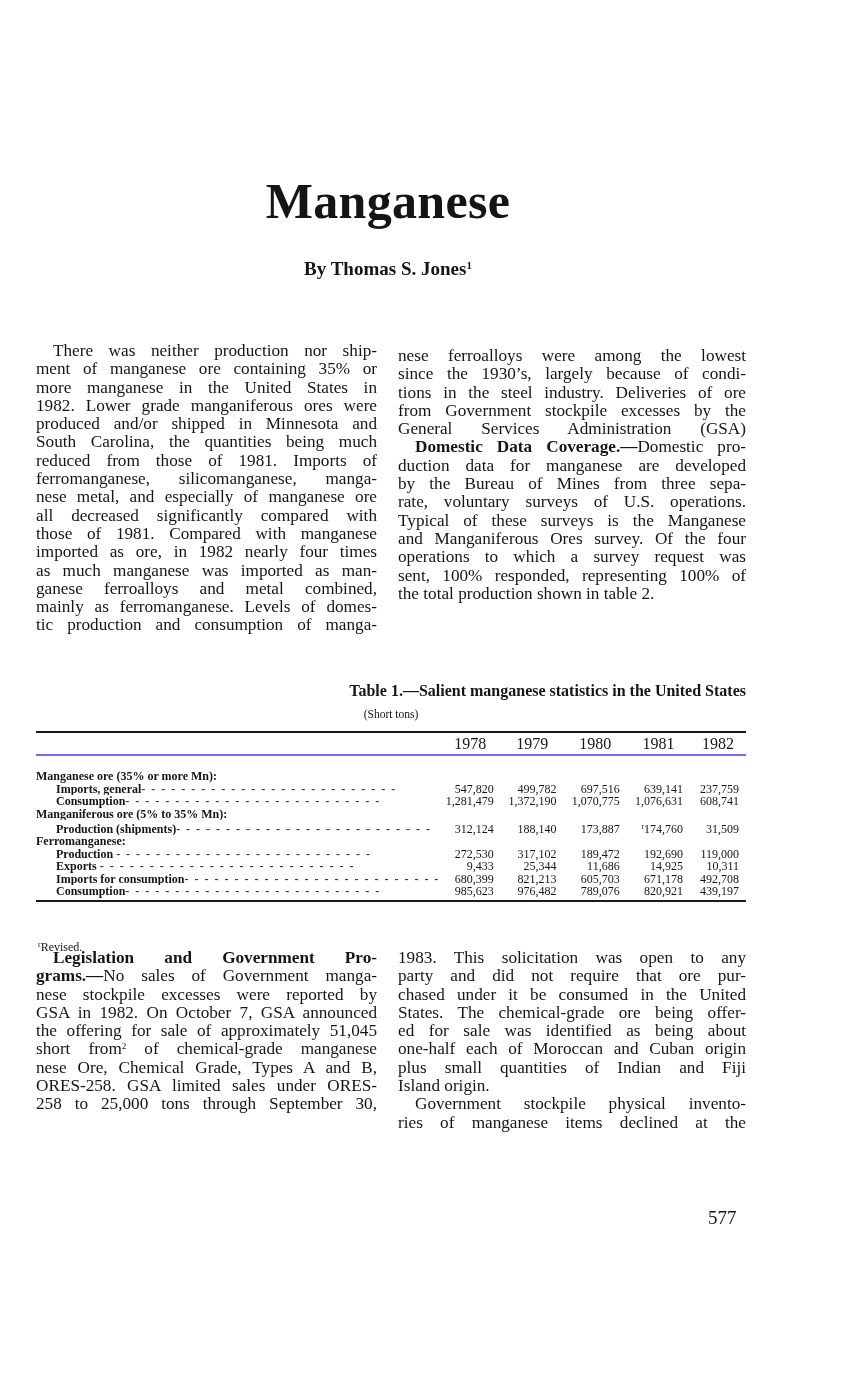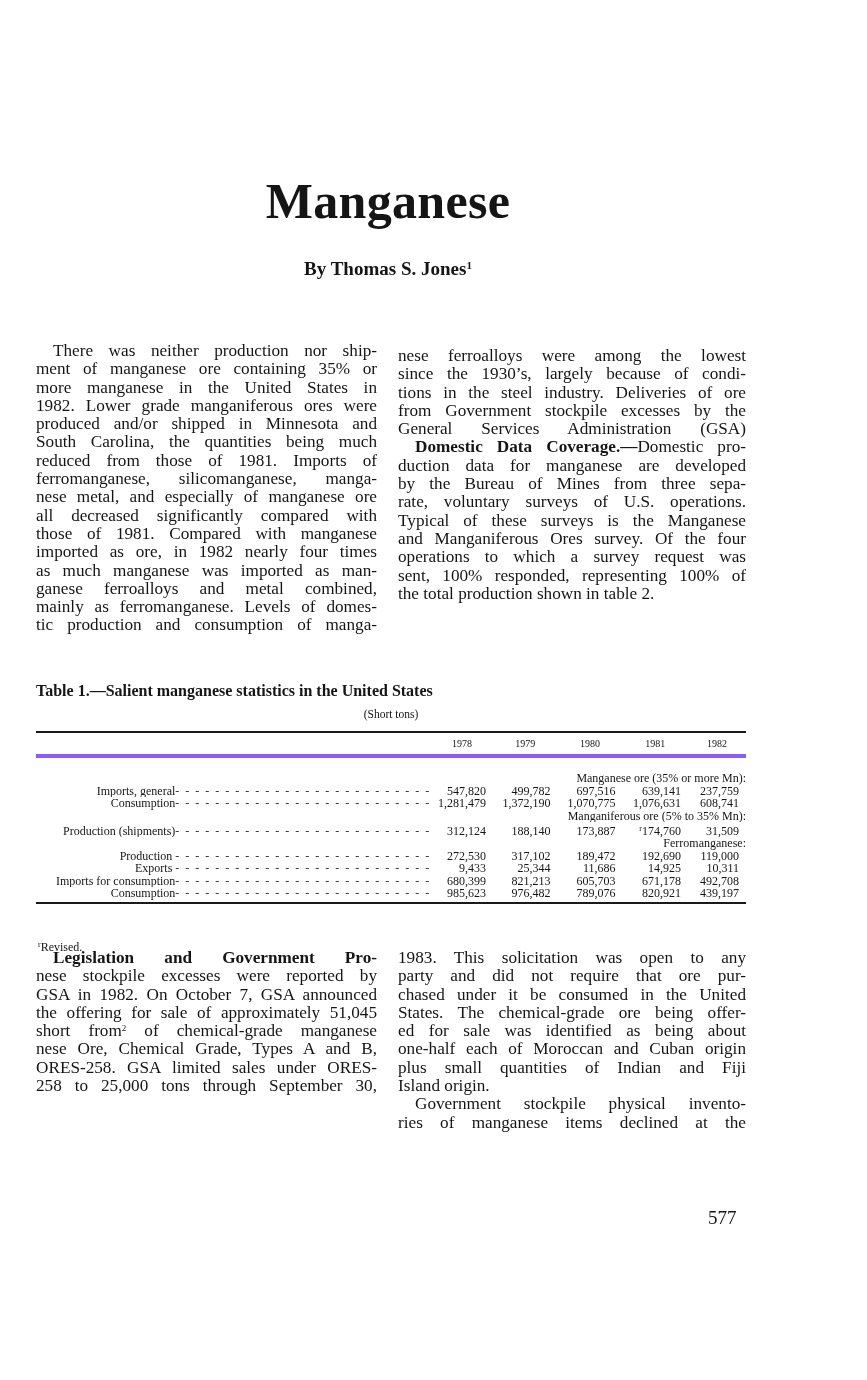--- a/index.html
+++ b/index.html
@@ -55,21 +55,21 @@
     .col .line.end { text-align-last: left; }
     .col .line.indent { text-indent: 17px; }
     .runin { font-weight: bold; }
     sup.fn { font-size: 9px; vertical-align: 5px; line-height: 0; }
 
     .table-title {
       position: absolute;
       top: 682px;
       left: 36px;
       width: 710px;
-      text-align: left;
+      text-align: right;
       font-size: 16px;
       font-weight: bold;
       margin: 0;
     }
     .table-unit {
       position: absolute;
       top: 708px;
       left: 36px;
       width: 710px;
       text-align: center;
@@ -82,31 +82,32 @@
       width: 710px;
       border-collapse: collapse;
       font-size: 12px;
       line-height: 12.4px;
     }
     .stats-table thead th {
       font-weight: normal;
       text-align: center;
       padding: 5px 0 4px 0;
       border-top: 2px solid #1a1a1a;
-      border-bottom: 4px solid #8b5cf6;
-      font-size: 10px;
+      border-bottom: 2px solid #8b5cf6;
+      font-size: 16px;
     }
     .stats-table td {
       padding: 0;
       white-space: nowrap;
     }
     .stats-table td.label {
       width: 330px;
-      text-align: right;
+      text-align: left;
       overflow: hidden;
+      font-weight: bold;
     }
     .stats-table td.num {
       text-align: right;
       padding-right: 7px;
     }
     .stats-table .col-1978 { width: 72px; }
     .stats-table .col-1979 { width: 77px; }
     .stats-table .col-1980 { width: 78px; }
     .stats-table .col-1981 { width: 79px; }
     .stats-table .col-1982 { width: 74px; }
@@ -274,20 +275,21 @@
       <td class="num">820,921</td>
       <td class="num">439,197</td>
     </tr>
   </tbody>
 </table>
 
 <div class="table-note"><sup>r</sup><span>Revised.</span></div>
 
 <div class="col col-left-bottom">
   <span class="line indent runin">Legislation and Government Pro-</span>
+  <span class="line"><span class="runin">grams.—</span><span>No sales of Government manga-</span></span>
   <span class="line">nese stockpile excesses were reported by</span>
   <span class="line">GSA in 1982. On October 7, GSA announced</span>
   <span class="line">the offering for sale of approximately 51,045</span>
   <span class="line"><span>short from</span><sup class="fn">2</sup><span> of chemical-grade manganese</span></span>
   <span class="line">nese Ore, Chemical Grade, Types A and B,</span>
   <span class="line">ORES-258. GSA limited sales under ORES-</span>
   <span class="line">258 to 25,000 tons through September 30,</span>
 </div>
 
 <div class="col col-right-bottom">

